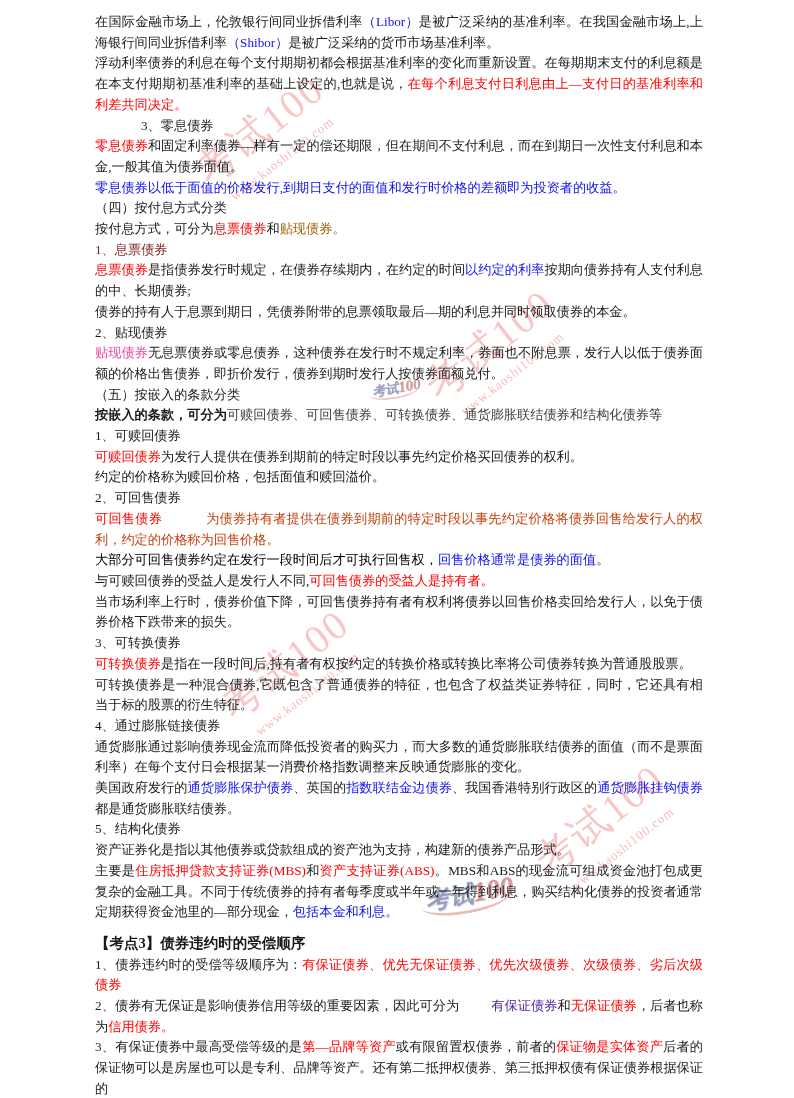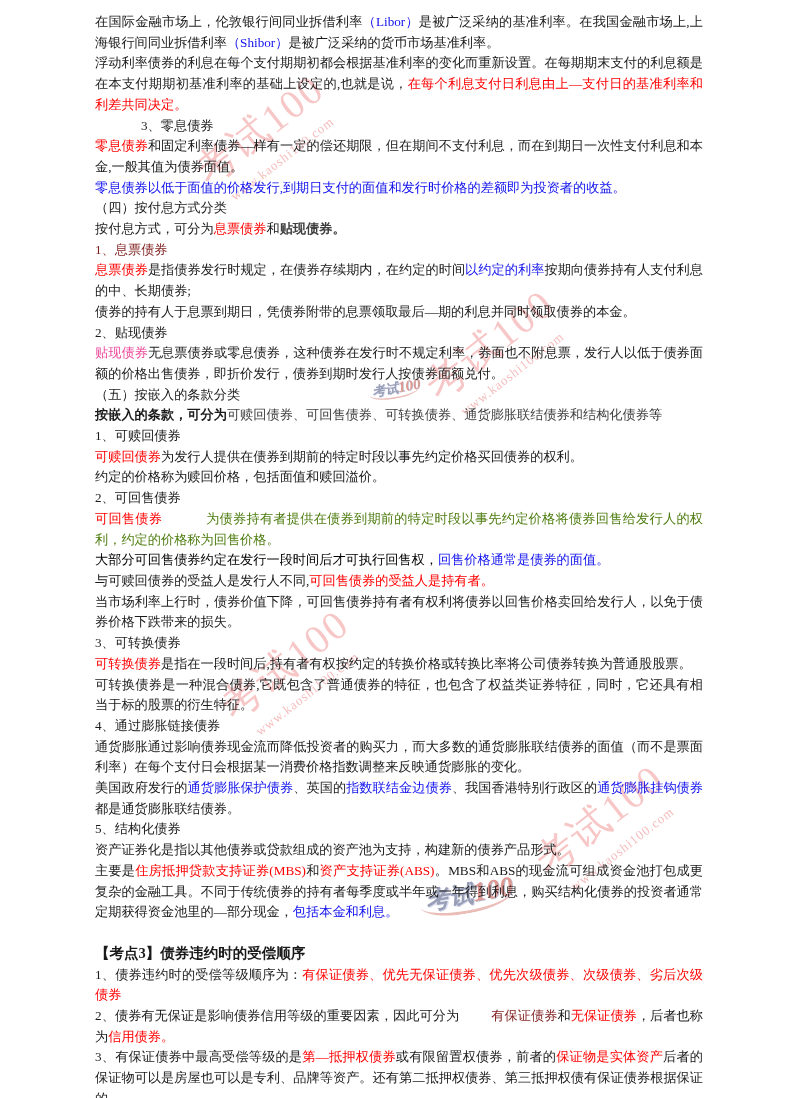--- a/index.html
+++ b/index.html
@@ -11,21 +11,21 @@
     font-family:"Liberation Serif","DejaVu Serif",serif;
   }
   .content{
     position:absolute;left:95px;top:12px;width:608px;
     font-size:13.2px;line-height:20.7px;
     text-align:justify;
     color:#1a1a1a;
     z-index:2;
   }
   .para{margin:0;padding:0;word-break:break-all;}
-  .heading{font-weight:bold;font-size:14.5px;margin-top:20px;margin-bottom:1px;}
+  .heading{font-weight:bold;font-size:14.5px;margin-top:10px;margin-bottom:1px;}
   
   .wm{
     position:absolute;z-index:1;
     transform:rotate(-38deg);
     text-align:center;
     pointer-events:none;
     white-space:nowrap;
   }
   .wm-brand{
     display:block;
@@ -94,44 +94,44 @@
     <span class="cn">考试</span><span class="num">100</span>
   </div>
 
   <div class="content">
       <p class="para"><span style="color: rgb(26, 26, 26);">在国际金融市场上，伦敦银行间同业拆借利率</span><span style="color: rgb(17, 17, 238);">（Libor）</span><span style="color: rgb(26, 26, 26);">是被广泛采纳的基准利率。在我国金融市场上,上海银行间同业拆借利率</span><span style="color: rgb(17, 17, 238);">（Shibor）</span><span style="color: rgb(26, 26, 26);">是被广泛采纳的货币市场基准利率。</span></p>
       <p class="para"><span style="color: rgb(26, 26, 26);">浮动利率债券的利息在每个支付期期初都会根据基准利率的变化而重新设置。在每期期末支付的利息额是在本支付期期初基准利率的基础上设定的,也就是说，</span><span style="color: rgb(255, 0, 0);">在每个利息支付日利息由上—支付日的基准利率和利差共同决定。</span></p>
       <p class="para"><span style="color: rgb(26, 26, 26); margin-left: 46px;">3、零息债券</span></p>
       <p class="para"><span style="color: rgb(255, 0, 0);">零息债券</span><span style="color: rgb(26, 26, 26);">和固定利率债券—样有一定的偿还期限，但在期间不支付利息，而在到期日一次性支付利息和本金,一般其值为债券面值。</span></p>
       <p class="para"><span style="color: rgb(17, 17, 238);">零息债券以低于面值的价格发行,到期日支付的面值和发行时价格的差额即为投资者的收益。</span></p>
       <p class="para"><span style="color: rgb(26, 26, 26);">（四）按付息方式分类</span></p>
-      <p class="para"><span style="color: rgb(26, 26, 26);">按付息方式，可分为</span><span style="color: rgb(255, 0, 0);">息票债券</span><span style="color: rgb(26, 26, 26);">和</span><span style="color: #404040; font-weight: bold;">贴现债券。</span></p>
+      <p class="para"><span style="color: rgb(26, 26, 26);">按付息方式，可分为</span><span style="color: rgb(255, 0, 0);">息票债券</span><span style="color: rgb(26, 26, 26);">和</span><span style="color: #a16207;">贴现债券。</span></p>
       <p class="para"><span style="color: #7f1d1d;">1、息票债券</span></p>
       <p class="para"><span style="color: rgb(255, 0, 0);">息票债券</span><span style="color: rgb(26, 26, 26);">是指债券发行时规定，在债券存续期内，在约定的时间</span><span style="color: rgb(17, 17, 238);">以约定的利率</span><span style="color: rgb(26, 26, 26);">按期向债券持有人支付利息的中、长期债券;</span></p>
       <p class="para"><span style="color: rgb(26, 26, 26);">债券的持有人于息票到期日，凭债券附带的息票领取最后—期的利息并同时领取债券的本金。</span></p>
       <p class="para"><span style="color: rgb(26, 26, 26);">2、贴现债券</span></p>
       <p class="para"><span style="color: #ec4899;">贴现债券</span><span style="color: rgb(26, 26, 26);">无息票债券或零息债券，这种债券在发行时不规定利率，券面也不附息票，发行人以低于债券面额的价格出售债券，即折价发行，债券到期时发行人按债券面额兑付。</span></p>
       <p class="para"><span style="color: rgb(26, 26, 26);">（五）按嵌入的条款分类</span></p>
       <p class="para"><span style="color: rgb(26, 26, 26); font-weight: bold;">按嵌入的条款，可分为</span><span style="color: #404040;">可赎回债券、可回售债券、可转换债券、通货膨胀联结债券和结构化债券</span><span style="color: rgb(26, 26, 26);">等</span></p>
       <p class="para"><span style="color: rgb(26, 26, 26);">1、可赎回债券</span></p>
       <p class="para"><span style="color: rgb(255, 0, 0);">可赎回债券</span><span style="color: rgb(26, 26, 26);">为发行人提供在债券到期前的特定时段以事先约定价格买回债券的权利。</span></p>
       <p class="para"><span style="color: rgb(26, 26, 26);">约定的价格称为赎回价格，包括面值和赎回溢价。</span></p>
       <p class="para"><span style="color: rgb(26, 26, 26);">2、可回售债券</span></p>
-      <p class="para"><span style="color: rgb(255, 0, 0);">可回售债券</span><span style="color: #4d7c0f; margin-left: 44px;">为债券持有者提供在债券到期前的特定时段以事先约定价格将债券回售给发行人的权利，约定的价格称为回售价格。</span></p>
+      <p class="para"><span style="color: rgb(255, 0, 0);">可回售债券</span><span style="color: #c2410c; margin-left: 44px;">为债券持有者提供在债券到期前的特定时段以事先约定价格将债券回售给发行人的权利，约定的价格称为回售价格。</span></p>
       <p class="para"><span style="color: #000000;">大部分可回售债券约定在发行一段时间后才可执行回售权，</span><span style="color: rgb(17, 17, 238);">回售价格通常是债券的面值。</span></p>
       <p class="para"><span style="color: rgb(26, 26, 26);">与可赎回债券的受益人是发行人不同,</span><span style="color: rgb(255, 0, 0);">可回售债券的受益人是持有者。</span></p>
       <p class="para"><span style="color: rgb(26, 26, 26);">当市场利率上行时，债券价值下降，可回售债券持有者有权利将债券以回售价格卖回给发行人，以免于债券价格下跌带来的损失。</span></p>
       <p class="para"><span style="color: rgb(26, 26, 26);">3、可转换债券</span></p>
       <p class="para"><span style="color: rgb(255, 0, 0);">可转换债券</span><span style="color: rgb(26, 26, 26);">是指在一段时间后,持有者有权按约定的转换价格或转换比率将公司债券转换为普通股股票。</span></p>
       <p class="para"><span style="color: rgb(26, 26, 26);">可转换债券是一种混合债券,它既包含了普通债券的特征，也包含了权益类证券特征，同时，它还具有相当于标的股票的衍生特征。</span></p>
       <p class="para"><span style="color: rgb(26, 26, 26);">4、通过膨胀链接债券</span></p>
       <p class="para"><span style="color: rgb(26, 26, 26);">通货膨胀通过影响债券现金流而降低投资者的购买力，而大多数的通货膨胀联结债券的面值（而不是票面利率）在每个支付日会根据某一消费价格指数调整来反映通货膨胀的变化。</span></p>
       <p class="para"><span style="color: rgb(26, 26, 26);">美国政府发行的</span><span style="color: rgb(17, 17, 238);">通货膨胀保护债券</span><span style="color: rgb(26, 26, 26);">、英国的</span><span style="color: rgb(17, 17, 238);">指数联结金边债券</span><span style="color: rgb(26, 26, 26);">、我国香港特别行政区的</span><span style="color: rgb(17, 17, 238);">通货膨胀挂钩债券</span><span style="color: rgb(26, 26, 26);">都是通货膨胀联结债券。</span></p>
       <p class="para"><span style="color: rgb(26, 26, 26);">5、结构化债券</span></p>
       <p class="para"><span style="color: rgb(26, 26, 26); margin-top: 37px;">资产证券化是指以其他债券或贷款组成的资产池为支持，构建新的债券产品形式。</span></p>
       <p class="para"><span style="color: rgb(26, 26, 26);">主要是</span><span style="color: rgb(255, 0, 0);">住房抵押贷款支持证券(MBS)</span><span style="color: rgb(26, 26, 26);">和</span><span style="color: rgb(255, 0, 0);">资产支持证券(ABS)</span><span style="color: rgb(26, 26, 26);">。MBS和ABS的现金流可组成资金池打包成更复杂的金融工具。不同于传统债券的持有者每季度或半年或一年得到利息，购买结构化债券的投资者通常定期获得资金池里的—部分现金，</span><span style="color: rgb(17, 17, 238);">包括本金和利息。</span></p>
       <p class="para heading"><span style="color: rgb(26, 26, 26);">【考点3】债券违约时的受偿顺序</span></p>
       <p class="para"><span style="color: rgb(26, 26, 26);">1、债券违约时的受偿等级顺序为：</span><span style="color: rgb(255, 0, 0);">有保证债券、优先无保证债券、优先次级债券、次级债券、劣后次级债券</span></p>
-      <p class="para"><span style="color: rgb(26, 26, 26);">2、债券有无保证是影响债券信用等级的重要因素，因此可分为</span><span style="color: #7f1d1d; padding-left: 32px;">有保证债券</span><span style="color: rgb(26, 26, 26);">和</span><span style="color: rgb(255, 0, 0);">无保证债券</span><span style="color: rgb(26, 26, 26);">，后者也称为</span><span style="color: rgb(255, 0, 0);">信用债券。</span></p>
-      <p class="para"><span style="color: rgb(26, 26, 26);">3、有保证债券中最高受偿等级的是</span><span style="color: rgb(255, 0, 0);">第—抵押权债券</span><span style="color: rgb(26, 26, 26);">或有限留置权债券，前者的</span><span style="color: rgb(255, 0, 0);">保证物是实体资产</span><span style="color: rgb(26, 26, 26);">后者的保证物可以是房屋也可以是专利、品牌等资产。还有第二抵押权债券、第三抵押权债有保证债券根据保证的</span></p>
+      <p class="para"><span style="color: rgb(26, 26, 26);">2、债券有无保证是影响债券信用等级的重要因素，因此可分为</span><span style="color: #4c1d95; padding-left: 32px;">有保证债券</span><span style="color: rgb(26, 26, 26);">和</span><span style="color: rgb(255, 0, 0);">无保证债券</span><span style="color: rgb(26, 26, 26);">，后者也称为</span><span style="color: rgb(255, 0, 0);">信用债券。</span></p>
+      <p class="para"><span style="color: rgb(26, 26, 26);">3、有保证债券中最高受偿等级的是</span><span style="color: rgb(255, 0, 0);">第—品牌等资产</span><span style="color: rgb(26, 26, 26);">或有限留置权债券，前者的</span><span style="color: rgb(255, 0, 0);">保证物是实体资产</span><span style="color: rgb(26, 26, 26);">后者的保证物可以是房屋也可以是专利、品牌等资产。还有第二抵押权债券、第三抵押权债有保证债券根据保证的</span></p>
     </div>
 
 </div>
 
 </body></html>

